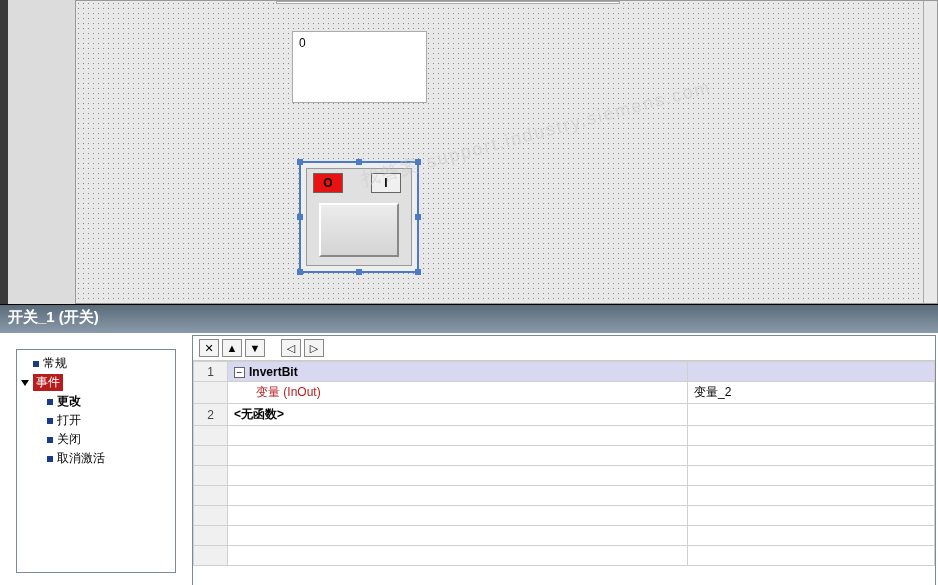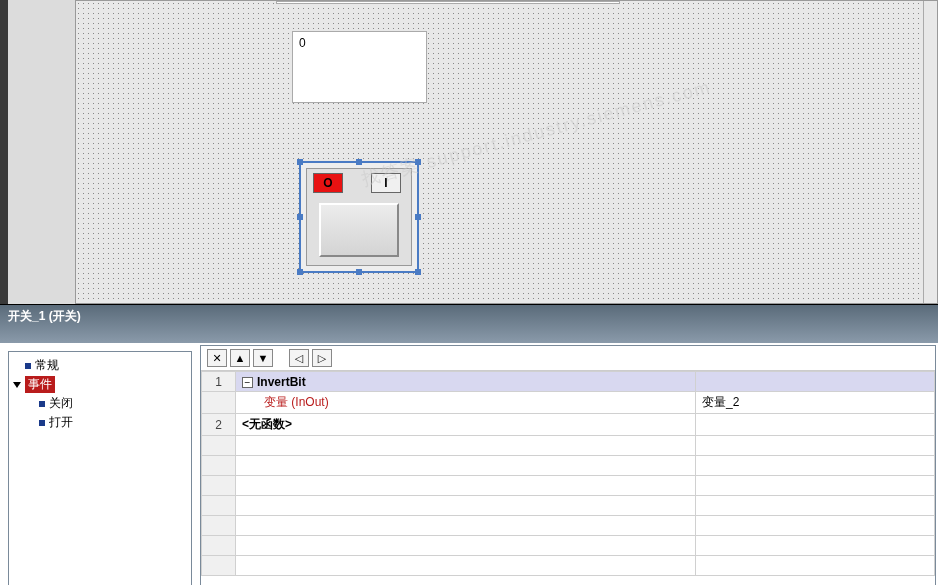--- a/index.html
+++ b/index.html
@@ -22,24 +22,24 @@
 .h-bl { left:-4px; bottom:-4px; } .h-bm { left:50%; margin-left:-3px; bottom:-4px; } .h-br { right:-4px; bottom:-4px; }
 .sw-inner { margin: 5px; height: calc(100% - 10px); background: #e0e0e0; border: 1px solid #999; position: relative; }
 .led-row { display: flex; gap: 28px; padding: 4px 6px; }
 .led { width: 30px; height: 20px; border: 1px solid #666; display: flex; align-items: center; justify-content: center; font-weight: bold; }
 .led.red { background: #e81212; color:#000; }
 .led.off { background: #f0f0f0; }
 .sw-btn { position: absolute; left: 12px; right: 12px; top: 34px; bottom: 8px; background: linear-gradient(#ececec,#d4d4d4); border: 2px solid; border-color: #fff #888 #888 #fff; }
 
 .watermark { position: absolute; right: 220px; top: 120px; color: rgba(200,200,200,0.5); font-size: 18px; transform: rotate(-15deg); pointer-events: none; letter-spacing: 2px; }
 
-.title-bar { height: 38px; background: linear-gradient(#5a6b7a,#8a9aaa); color: #fff; padding: 3px 8px; font-weight: bold; font-size: 12px; }
+.title-bar { height: 28px; background: linear-gradient(#5a6b7a,#8a9aaa); color: #fff; padding: 3px 8px; font-weight: bold; font-size: 15px; }
 
 .bottom-area { height: 256px; display: flex; }
-.tree-panel { width: 184px; border: 1px solid #7a8a9a; margin: 8px; padding: 4px 2px; background: #fff; overflow: hidden; }
+.tree-panel { width: 160px; border: 1px solid #7a8a9a; margin: 16px; padding: 4px 2px; background: #fff; overflow: hidden; }
 .tree-item { display: flex; align-items: center; gap: 4px; padding: 1px 2px; cursor: default; }
 .bullet { width: 6px; height: 6px; background: #1a3a8a; display: inline-block; }
 .arrow { width: 0; height: 0; border-left: 6px solid #000; border-top: 4px solid transparent; border-bottom: 4px solid transparent; display: inline-block; }
 .arrow.down { border-left: 4px solid transparent; border-right: 4px solid transparent; border-top: 6px solid #000; border-bottom: none; }
 .tree-item.sel span.lbl { background: #b91c1c; color: #fff; padding: 0 3px; }
 .tree-item .lbl.bold { font-weight: bold; }
 .tree-indent1 { padding-left: 14px; }
 .tree-indent2 { padding-left: 28px; }
 
 .grid-panel { flex: 1; border: 1px solid #7a8a9a; margin: 2px 2px 2px 0; background: #fff; }
@@ -97,25 +97,33 @@
     <div class="tree-item tree-indent1">
         <span class="bullet"></span>
         <span class="lbl">常规</span>
       </div>
     <div class="tree-item sel">
         <span class="arrow down"></span>
         <span class="lbl">事件</span>
       </div>
     <div class="tree-item tree-indent2">
         <span class="bullet"></span>
+        <span class="lbl bold">更改</span>
+      </div>
+    <div class="tree-item tree-indent2">
+        <span class="bullet"></span>
+        <span class="lbl">打开</span>
+      </div>
+    <div class="tree-item tree-indent2">
+        <span class="bullet"></span>
         <span class="lbl">关闭</span>
       </div>
     <div class="tree-item tree-indent2">
         <span class="bullet"></span>
-        <span class="lbl">打开</span>
+        <span class="lbl">取消激活</span>
       </div>
   </div>
 
   <div class="grid-panel">
     <div class="toolbar">
       <div class="tbtn">✕</div>
       <div class="tbtn">▲</div>
       <div class="tbtn">▼</div>
       <div class="tgap"></div>
       <div class="tbtn">◁</div>

